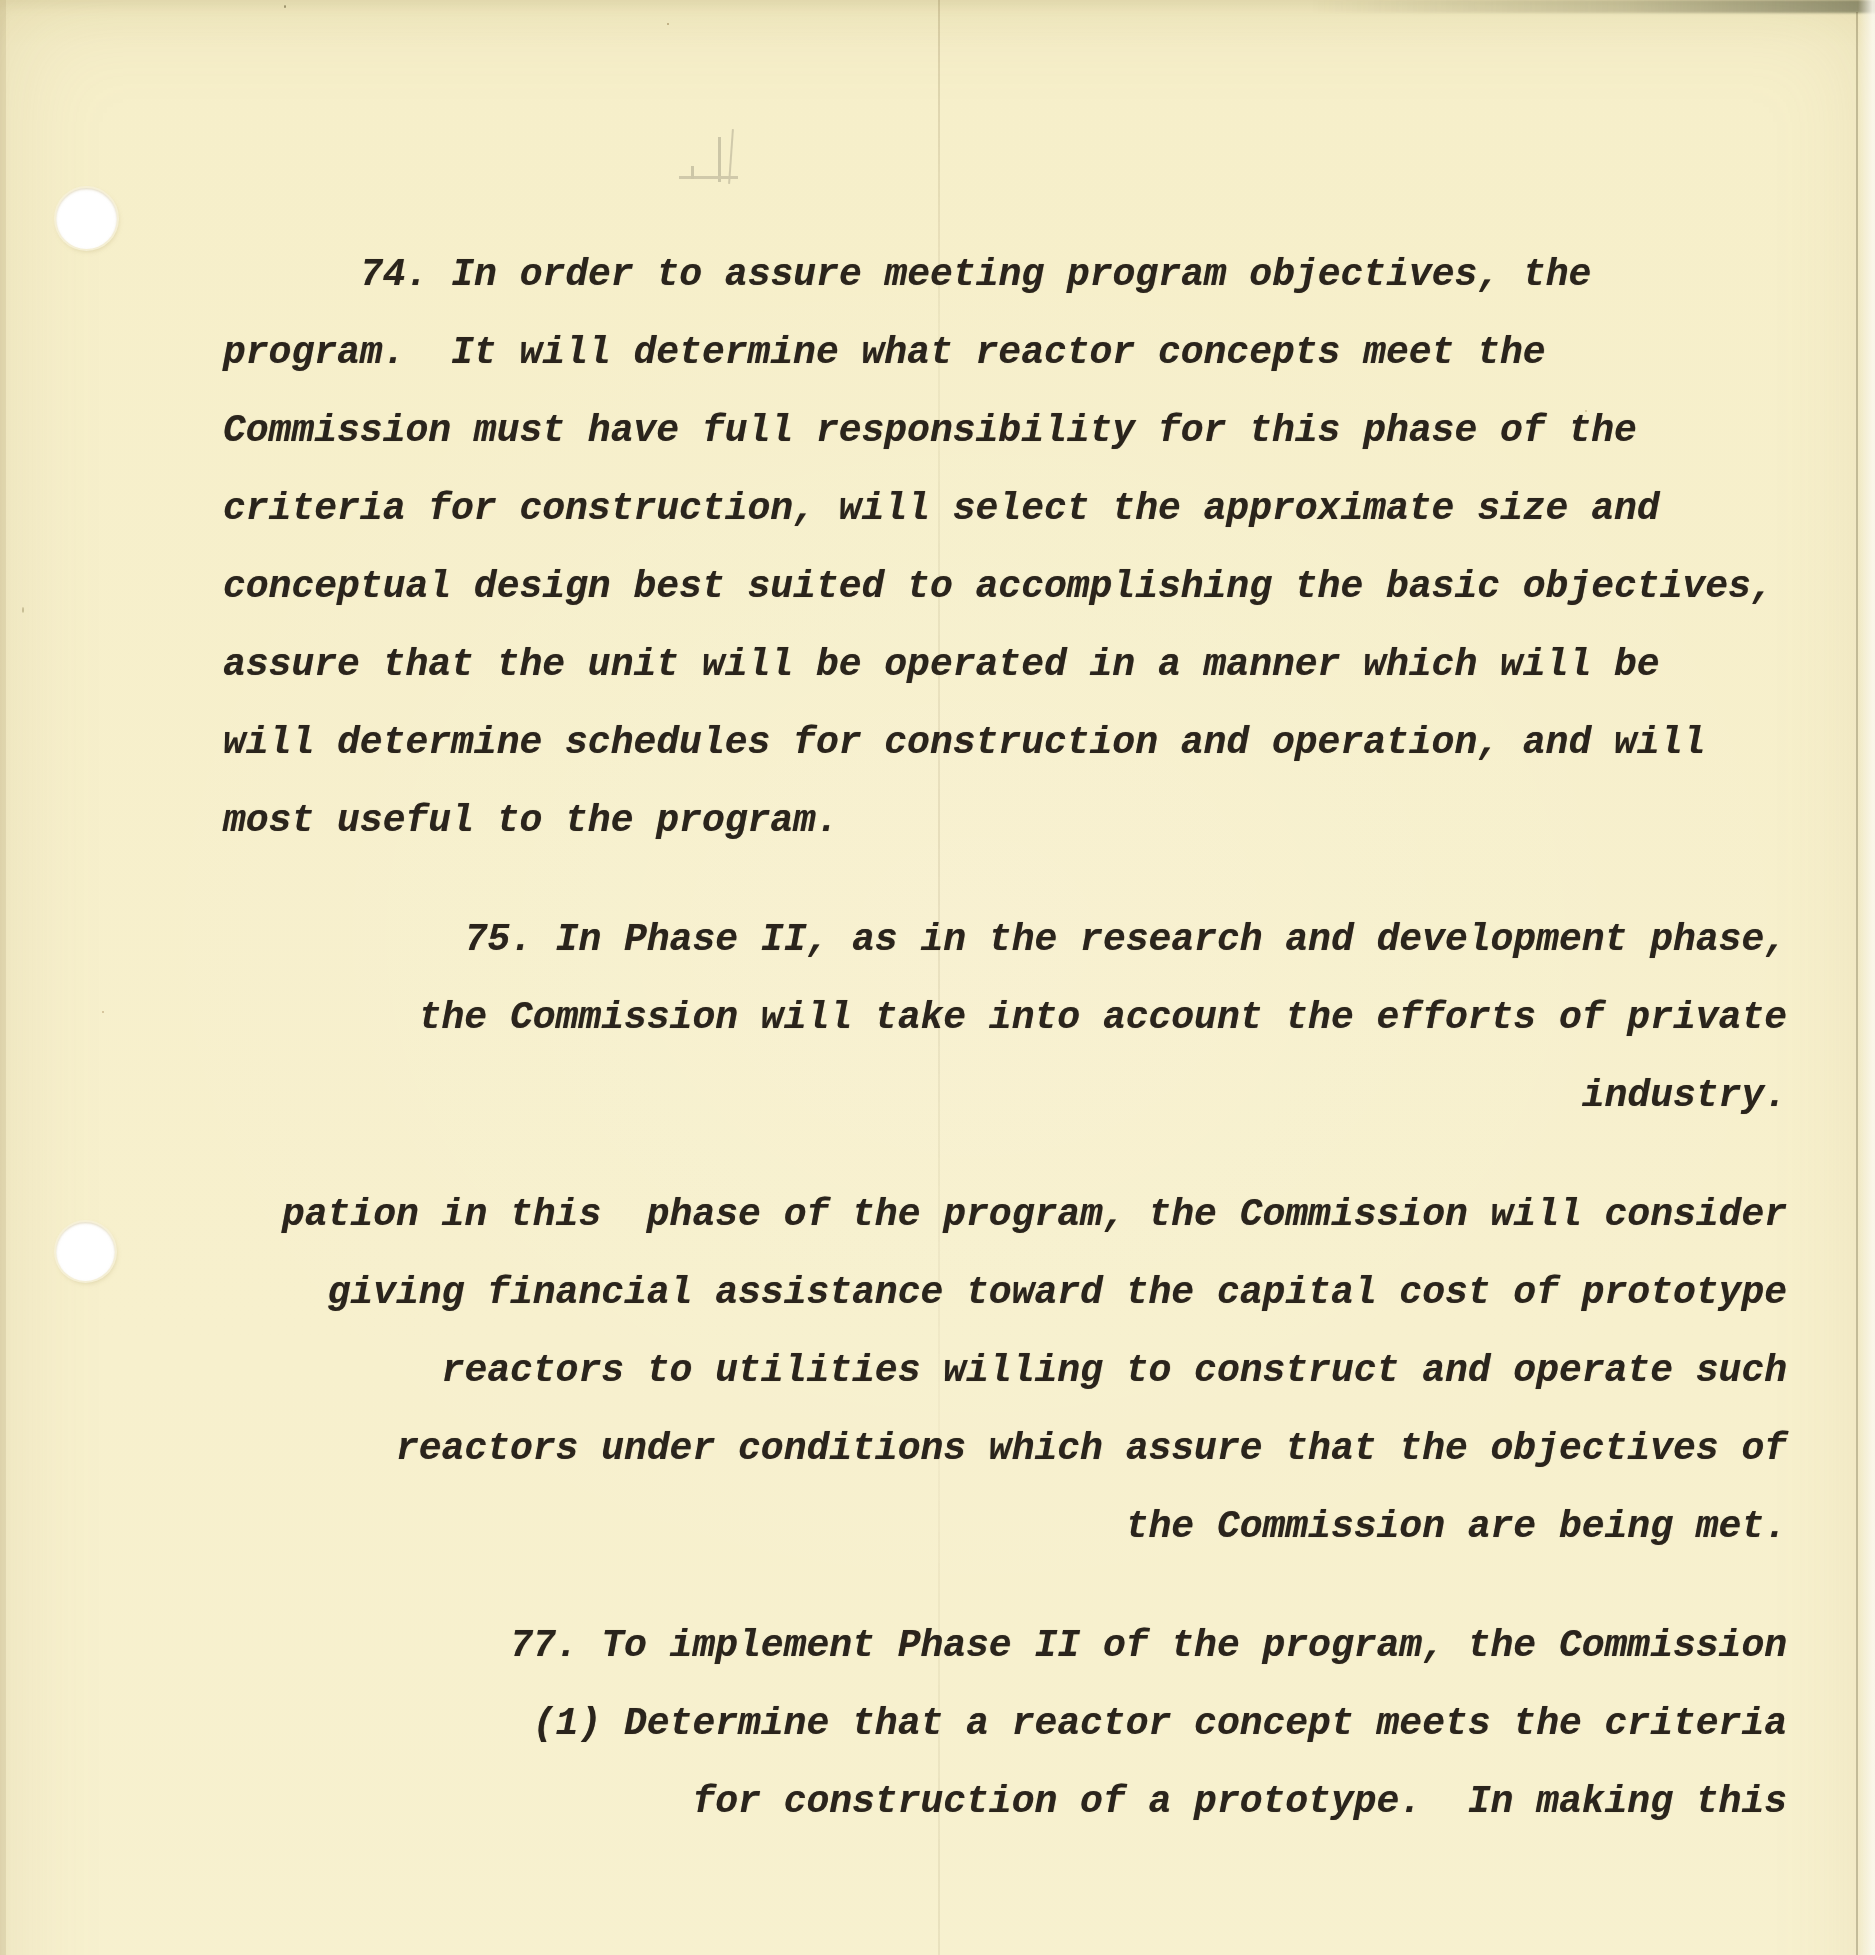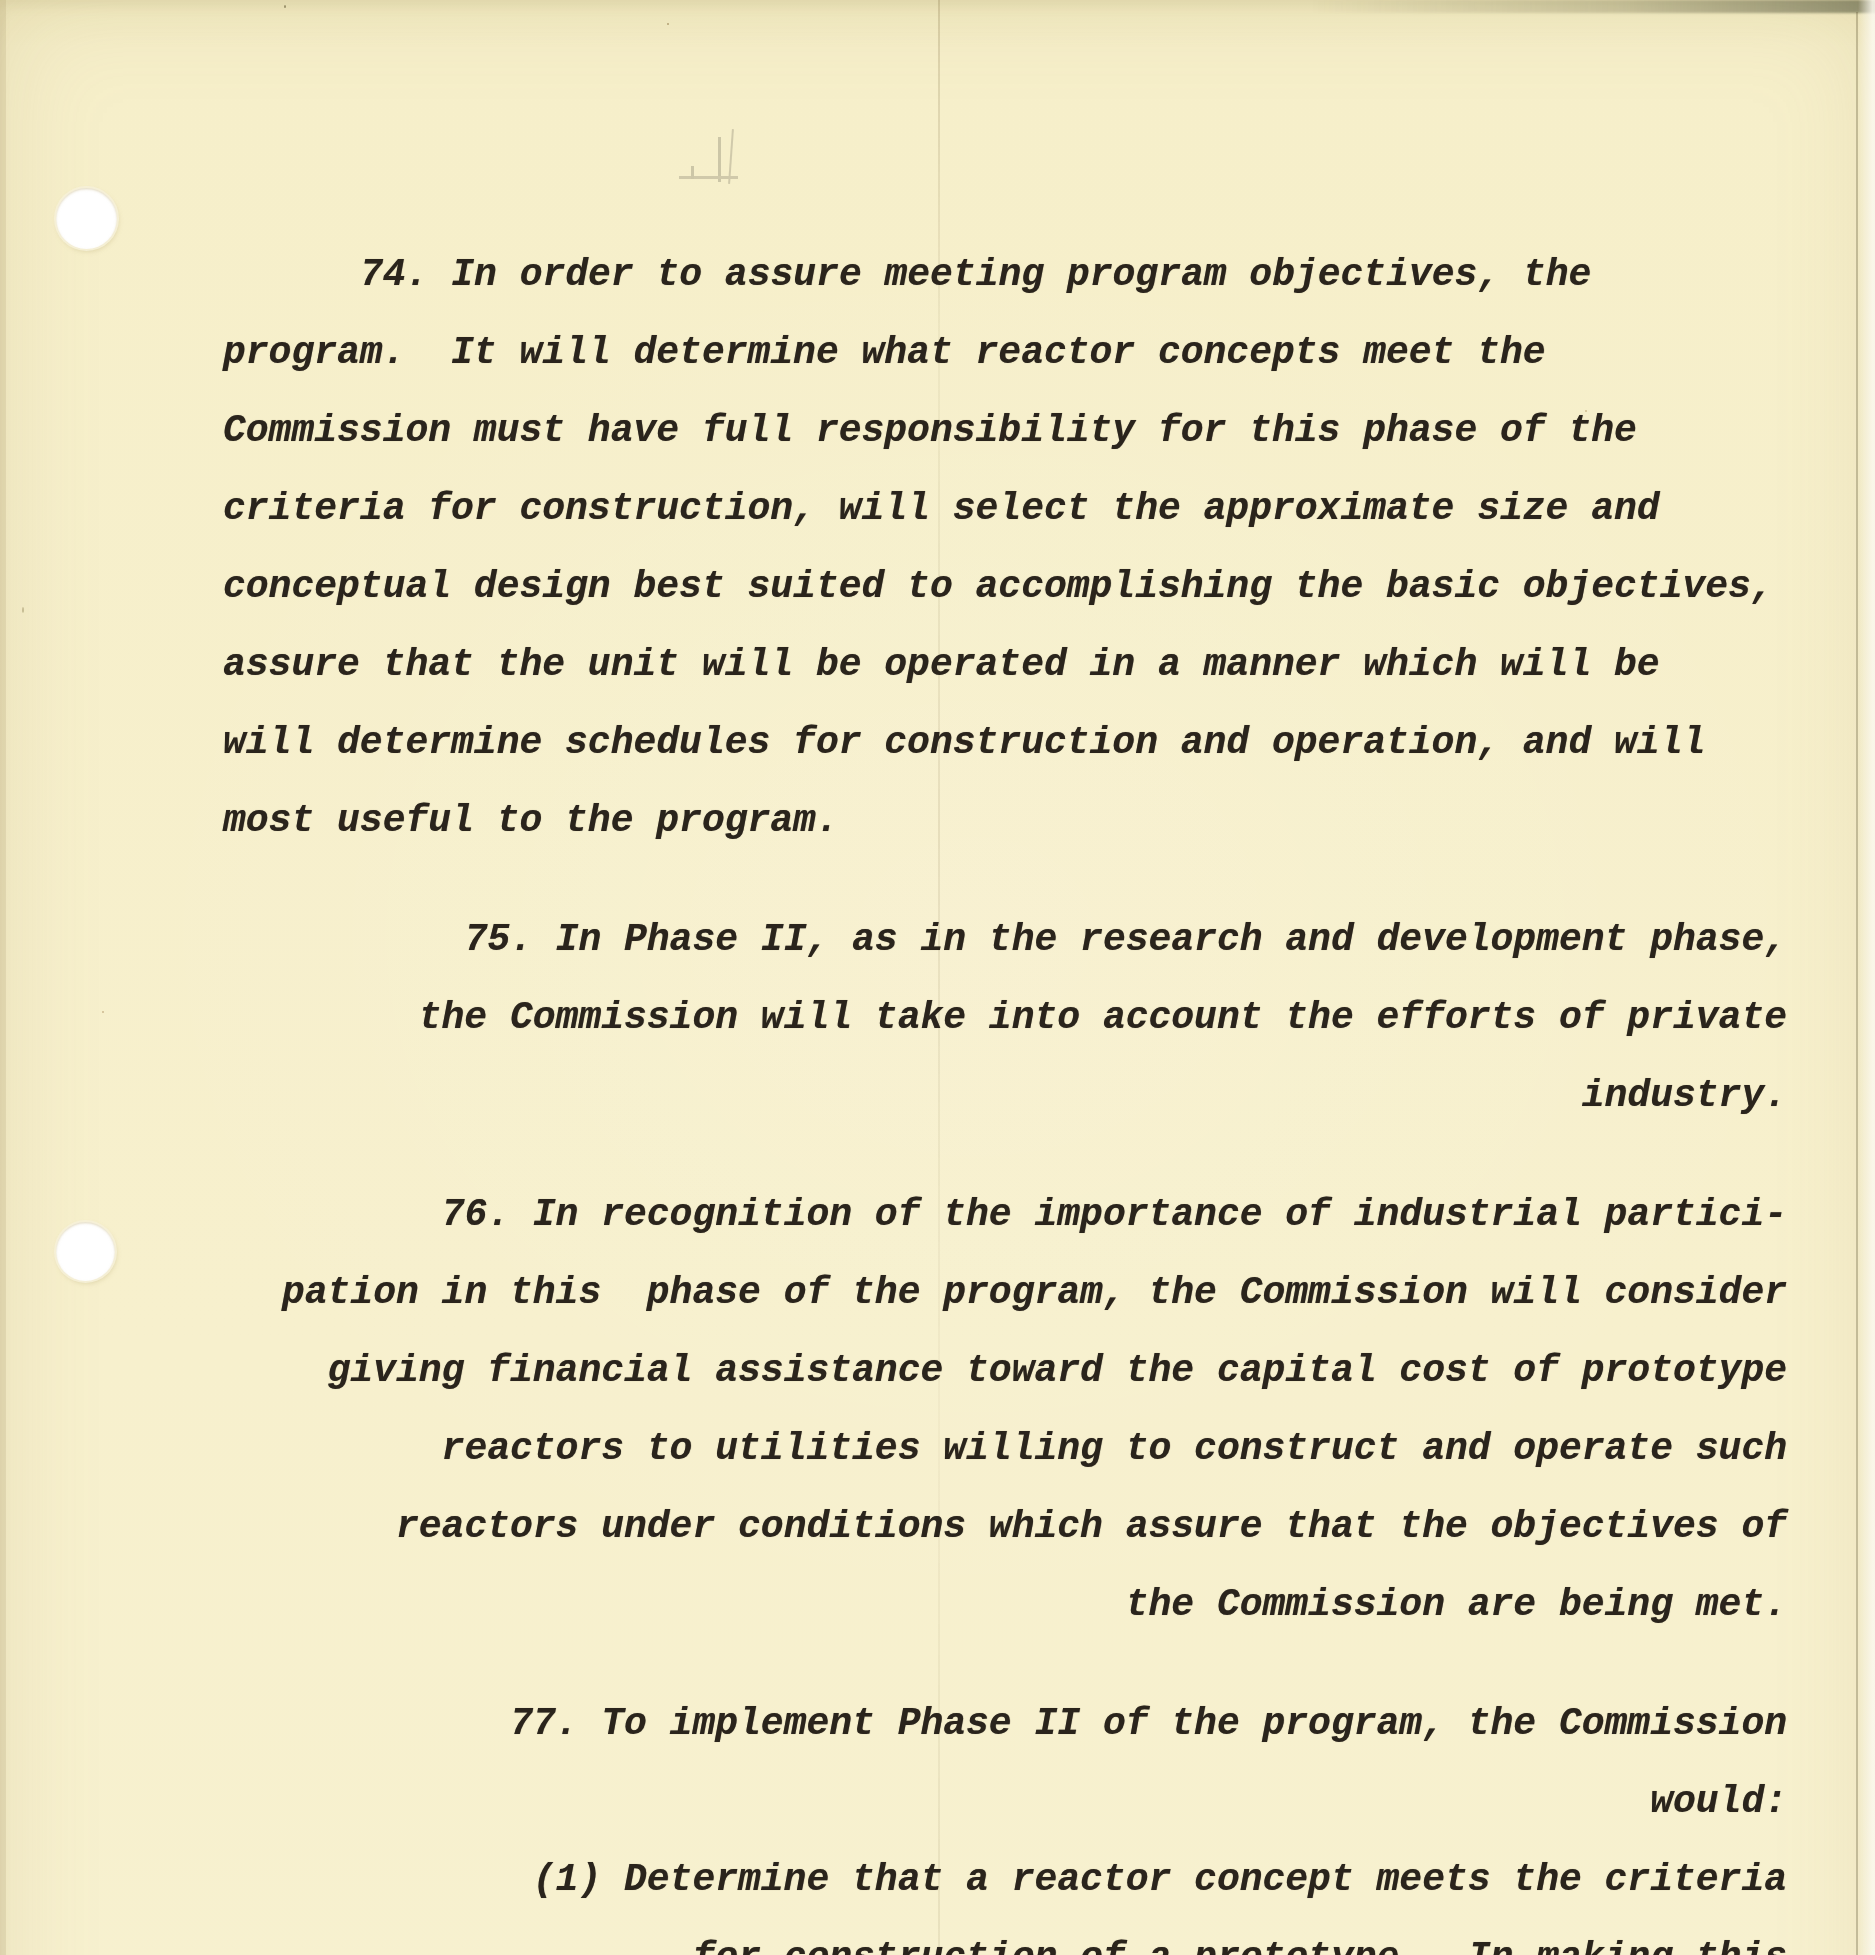--- a/index.html
+++ b/index.html
@@ -127,31 +127,29 @@
       <div class="line">most useful to the program.</div>
     </div>
 
     <div class="para">
       <div class="line indent">75. In Phase II, as in the research and development phase,</div>
       <div class="line">the Commission will take into account the efforts of private</div>
       <div class="line">industry.</div>
     </div>
 
     <div class="para">
-      <div class="line indent">76. In recognition of the importance of industrial partici-</div>
       <div class="line">pation in this  phase of the program, the Commission will consider</div>
       <div class="line">giving financial assistance toward the capital cost of prototype</div>
       <div class="line">reactors to utilities willing to construct and operate such</div>
       <div class="line">reactors under conditions which assure that the objectives of</div>
       <div class="line">the Commission are being met.</div>
     </div>
 
     <div class="para">
       <div class="line indent">77. To implement Phase II of the program, the Commission</div>
-      <div class="line">would:</div>
       <div class="line sub-first">(1) Determine that a reactor concept meets the criteria</div>
       <div class="line sub">for construction of a prototype.  In making this</div>
 
     </div>
 
   </div>
 
 </div>
 
 

